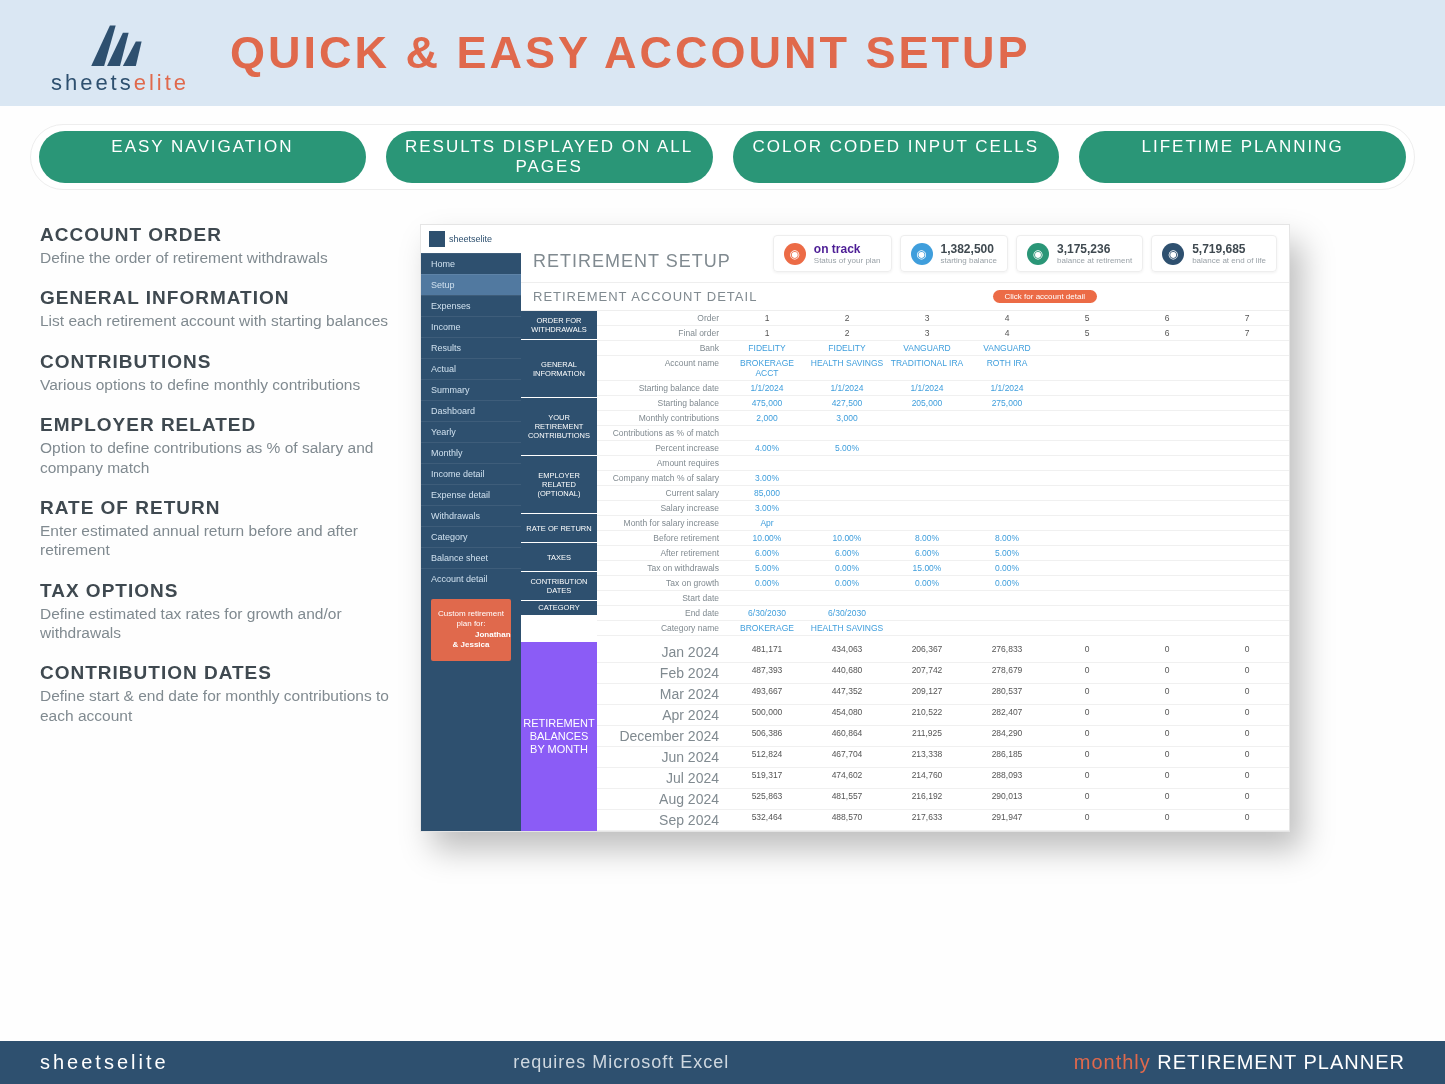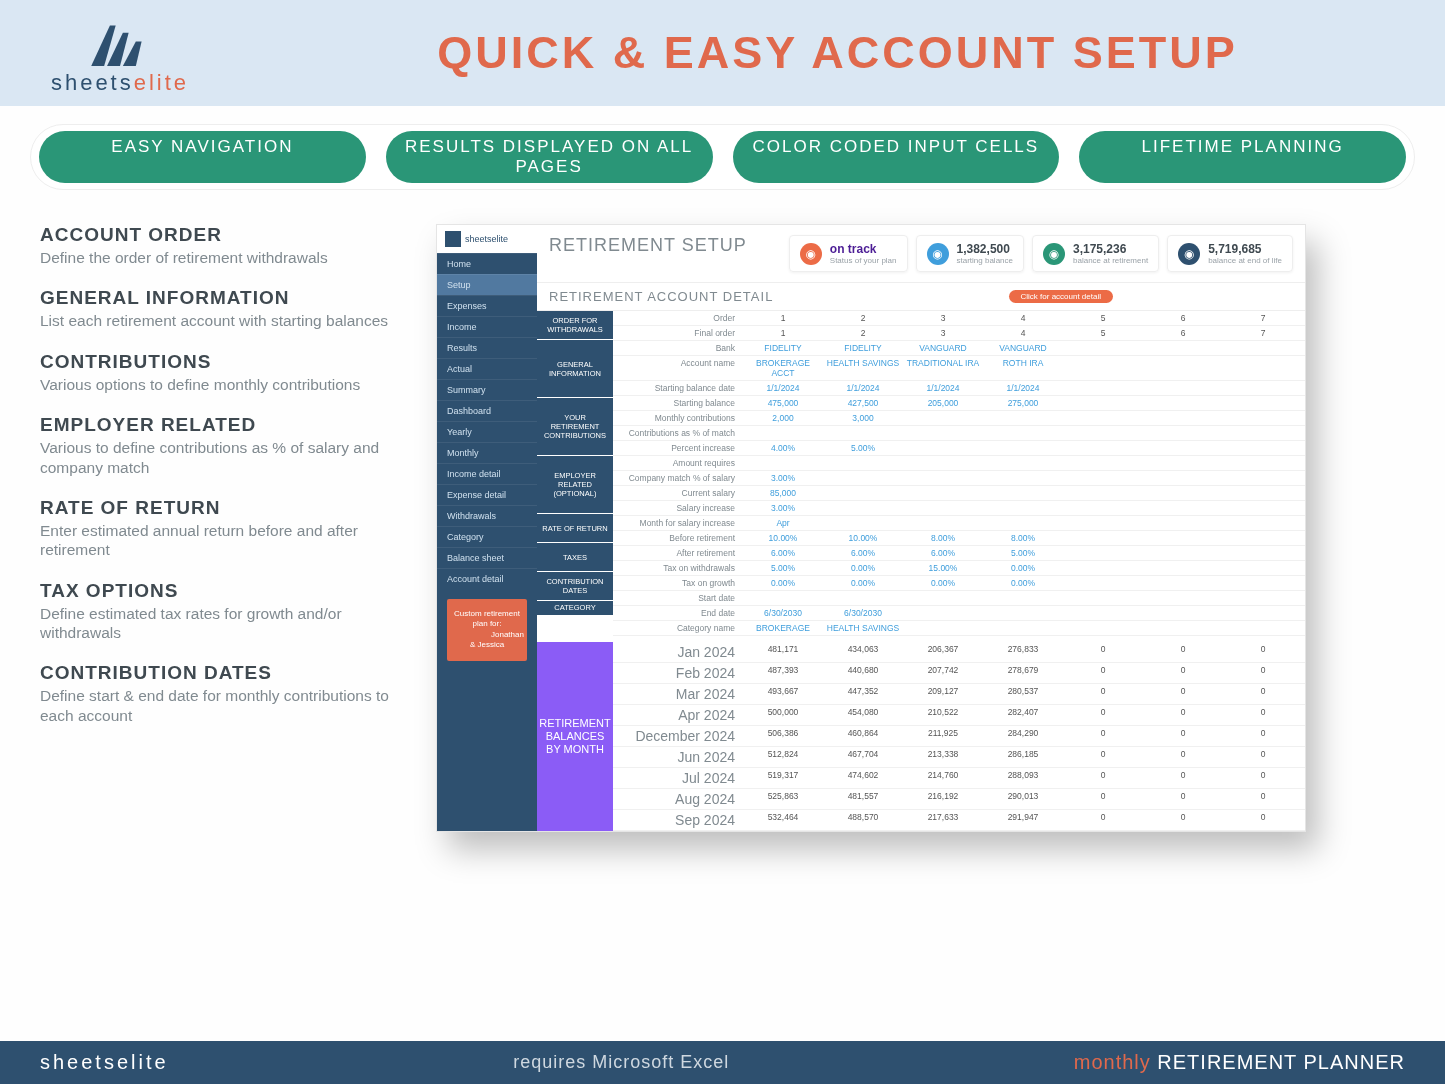--- a/index.html
+++ b/index.html
@@ -4,48 +4,48 @@
 <style>
   * { margin:0; padding:0; box-sizing:border-box; font-family:"Segoe UI",Arial,sans-serif; }
   body { width:1445px; height:1084px; background:#fefefe; position:relative; overflow:hidden; }
 
   
   .top-banner { width:100%; height:106px; background:#dae7f3; display:flex; align-items:center; padding-left:10px; }
   .logo-block { width:220px; display:flex; flex-direction:column; align-items:center; }
   .logo-mark { width:72px; height:60px; color:#2e506f; }
   .logo-text-main { letter-spacing:3px; font-size:22px; color:#2e506f; font-weight:300; }
   .logo-text-main b { color:#e0694c; font-weight:400; }
-  .page-title { flex:1; text-align:center; font-size:45px; font-weight:800; letter-spacing:3px; color:#e0694c; }
+  .page-title { flex:1; text-align:left; font-size:45px; font-weight:800; letter-spacing:3px; color:#e0694c; }
 
   
   .pill-row { margin:18px 30px 0 30px; background:#fff; border:1px solid #eee; border-radius:40px; padding:6px 8px; display:flex; gap:20px; justify-content:space-between; }
   .pill { flex:1; background:#2a9677; color:#fff; border-radius:30px; text-align:center; padding:6px 10px; font-size:17px; letter-spacing:2px; font-weight:500; }
 
   
-  .content { display:flex; gap:36px; margin-top:34px; padding:0 0 0 40px; }
+  .content { display:flex; gap:20px; margin-top:34px; padding:0 0 0 40px; }
   .features { width:360px; }
   .feature { margin-bottom:20px; }
   .feature h3 { font-size:19px; letter-spacing:1px; color:#3f4950; font-weight:600; margin-bottom:2px; }
   .feature p { font-size:15.5px; color:#808a90; line-height:1.25; }
 
   
   .shot-wrap { flex:1; position:relative; }
   .shot { width:870px; background:#fff; border:1px solid #e5e5e5; box-shadow:12px 18px 30px rgba(0,0,0,.25); font-size:10px; color:#555; overflow:hidden; }
   .shot-inner { display:flex; }
 
   .sh-sidebar { width:100px; background:#2e506f; color:#cfe0ee; font-size:9px; }
   .sh-logo { background:#fff; padding:6px 8px; display:flex; align-items:center; gap:4px; color:#2e506f; }
   .sh-logo .mk{ width:16px;height:16px;background:#2e506f; }
   .sh-navitem { padding:5px 10px; border-top:1px solid rgba(255,255,255,.08); cursor:default; }
   .sh-navitem.active { background:#5179a0; }
   .sh-callout { margin:10px; background:#e0694c; color:#fff; text-align:center; padding:10px 4px; font-size:8px; line-height:1.3; border-radius:2px; }
-  .sh-callout b { font-weight:400;margin-left:40px; }
+  .sh-callout b { font-weight:700;margin-left:40px; }
 
   .sh-main { flex:1; background:#fff; min-width:0; }
-  .sh-header { display:flex; align-items:flex-start; padding:10px 12px; gap:8px; }
+  .sh-header { display:flex; align-items:flex-end; padding:10px 12px; gap:8px; }
   .sh-title { font-size:18px; color:#808a90; letter-spacing:1px; margin-right:auto; }
   .stat { border:1px solid #eee; border-radius:4px; padding:6px 10px; display:flex; align-items:center; gap:8px; box-shadow:0 1px 3px rgba(0,0,0,.06); }
   .stat .ic { width:22px; height:22px; border-radius:50%; display:flex; align-items:center; justify-content:center; color:#fff; font-size:12px; }
   .stat .tx .v { font-size:12px; font-weight:700; color:#3f4950; }
   .stat .tx .l { font-size:8px; color:#9aa2a8; }
   .ic-orange{background:#ec6b46;} .ic-blue{background:#3f9edc;} .ic-green{background:#2a9677;} .ic-navy{background:#2e506f;}
   .stat.ontrack .v{color:#4c1d95;}
 
   .sh-section-title { border:1px solid #eee; border-right:none; border-left:none; padding:6px 12px; display:flex; align-items:center; }
   .sh-section-title .st { font-size:13px; color:#808a90; letter-spacing:1px; }
@@ -109,21 +109,21 @@
       <div class="feature">
         <h3>GENERAL INFORMATION</h3>
         <p>List each retirement  account with starting balances</p>
       </div>
       <div class="feature">
         <h3>CONTRIBUTIONS</h3>
         <p>Various options to define monthly contributions</p>
       </div>
       <div class="feature">
         <h3>EMPLOYER RELATED</h3>
-        <p>Various to define  contributions as % of salary and company match</p>
+        <p>Option to define  contributions as % of salary and company match</p>
       </div>
       <div class="feature">
         <h3>RATE OF RETURN</h3>
         <p>Enter estimated annual return before and after retirement</p>
       </div>
       <div class="feature">
         <h3>TAX OPTIONS</h3>
         <p>Define estimated tax rates for growth and/or withdrawals</p>
       </div>
       <div class="feature">

